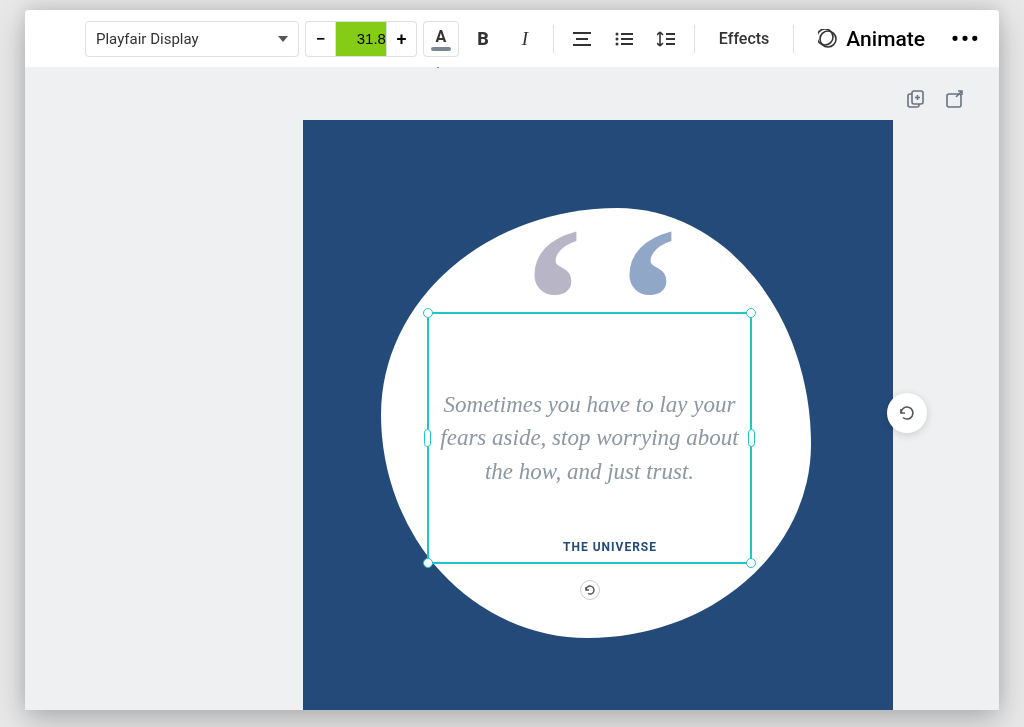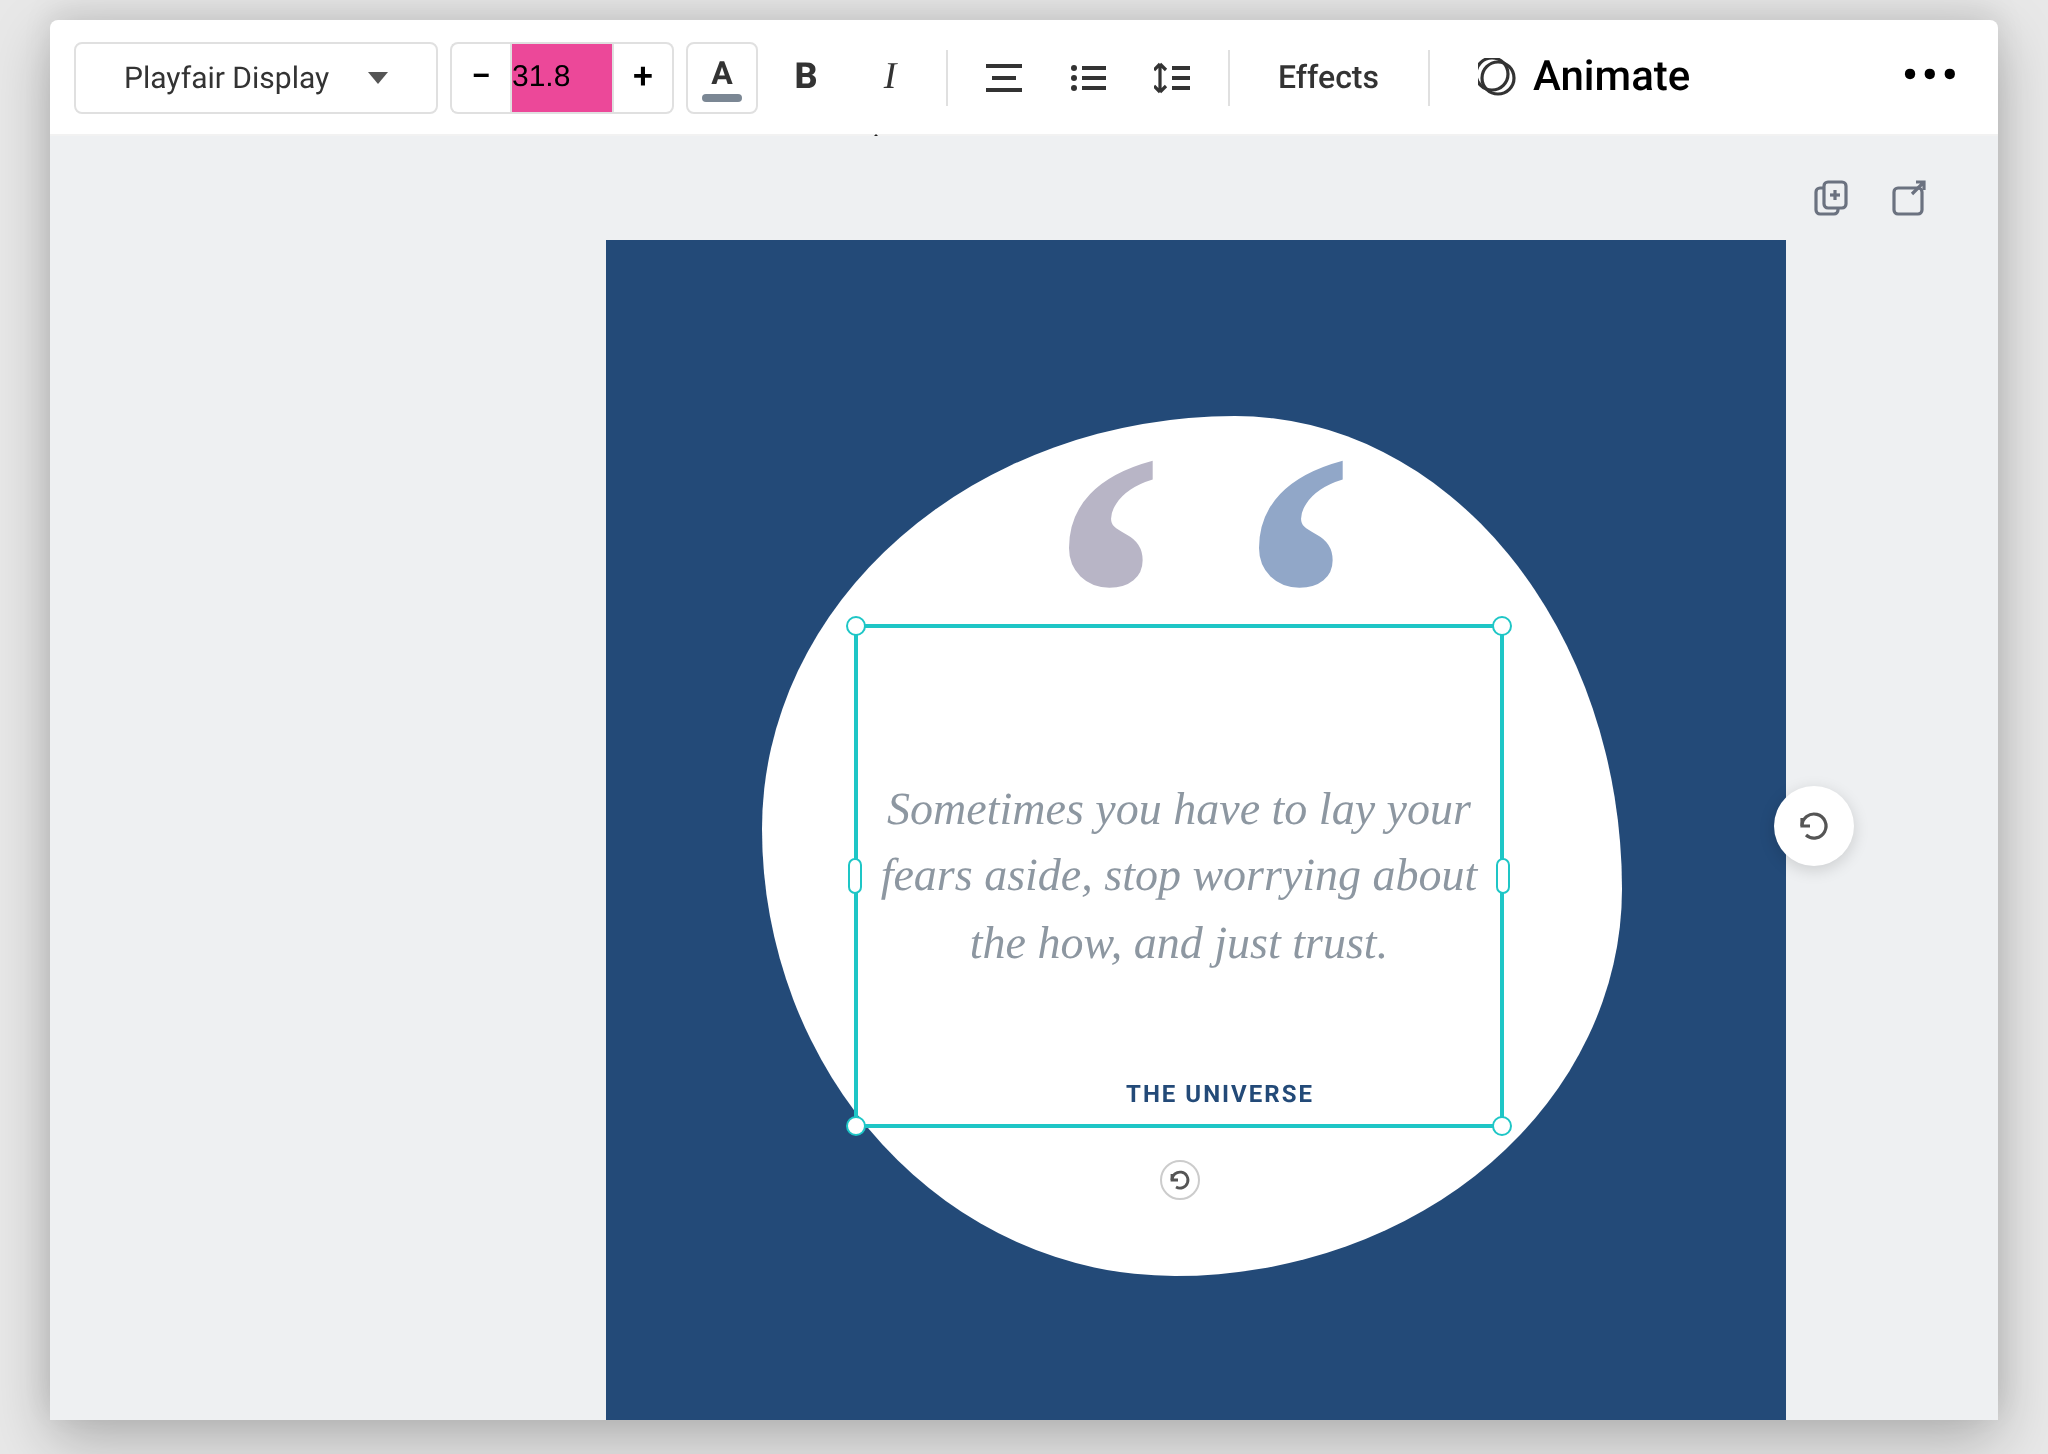--- a/index.html
+++ b/index.html
@@ -1,25 +1,25 @@
 <!DOCTYPE html>
 <html><head>
 <meta charset="utf-8">
 <style>
   * { box-sizing: border-box; margin: 0; padding: 0; }
   html, body { width: 1024px; height: 727px; font-family: -apple-system, BlinkMacSystemFont, "Segoe UI", Roboto, sans-serif; background: #e8e8e8; overflow: hidden; }
   .app-frame { position: absolute; top: 10px; left: 25px; width: 974px; height: 700px; background: #fff; box-shadow: 0 10px 30px rgba(0,0,0,0.25), 0 -5px 15px rgba(0,0,0,0.08); border-radius: 4px; display: flex; flex-direction: column; }
   .toolbar { height: 58px; display: flex; align-items: center; padding: 0 12px; gap: 6px; border-bottom: 1px solid rgba(0,0,0,0.05); position: relative; }
   .control { height: 36px; border: 1px solid #e0e0e0; border-radius: 4px; background: #fff; display: flex; align-items: center; justify-content: center; color: #333; cursor: pointer; user-select: none; }
-  .font-select { width: 182px; padding: 0 24px; justify-content: space-between; font-size: 15px; }
+  .font-select { width: 214px; padding: 0 10px; justify-content: space-between; font-size: 15px; margin-left: 48px; }
   .size-group { display: flex; }
   .size-btn { width: 30px; height: 36px; border: 1px solid #e0e0e0; font-size: 18px; font-weight: 500; display:flex; align-items:center; justify-content:center; cursor:pointer; }
   .size-btn.minus { border-radius: 4px 0 0 4px; border-right: none; }
   .size-btn.plus  { border-radius: 0 4px 4px 0; border-left: none; }
-  .size-input { width: 52px; height: 36px; border: 1px solid #e0e0e0; text-align: left; font-size: 15px; background:#ec4899; }
+  .size-input { width: 52px; height: 36px; border: 1px solid #e0e0e0; text-align: right; font-size: 15px; background:#84cc16; }
   .icon-btn { width: 36px; font-size: 17px; }
   .text-color-btn { width: 36px; flex-direction: column; font-weight: 700; font-size: 16px; position: relative; }
   .text-color-swatch { display:block; width: 20px; height: 4px; background: #7b8794; border-radius: 2px; margin-top: 1px; }
   .divider { width: 1px; height: 28px; background: #e0e0e0; margin: 0 4px; }
   .effects-btn { padding: 0 14px; font-size: 16px; font-weight: 500; }
   .animate-btn { padding: 0 14px; font-size: 21px; font-weight: 500; display:flex; align-items:center; gap:8px; border:none; }
   .more-btn { width: 36px; font-size: 22px; font-weight:700; letter-spacing: 2px; border:none; }
   .tooltip { position: absolute; top: 62px; left: 370px; background: #222; color: #fff; font-size: 13px; padding: 8px 12px; border-radius: 4px; white-space: nowrap; }
   .tooltip::before { content:''; position:absolute; top:-5px; left: 38px; width:0;height:0;border-left:5px solid transparent;border-right:5px solid transparent;border-bottom:5px solid #222; }
   .canvas-area { flex: 1; background: #eef0f2; position: relative; overflow: hidden; }

